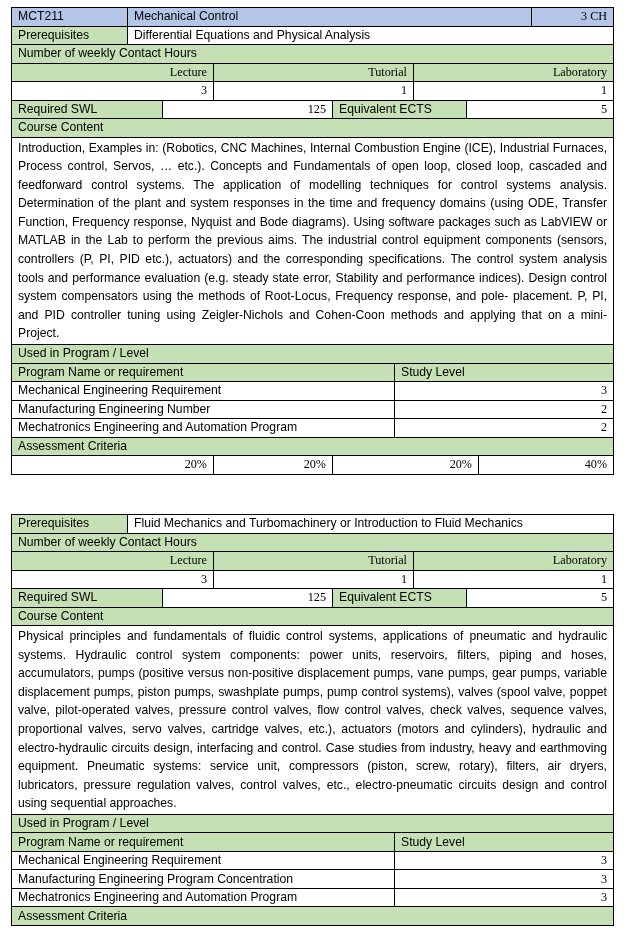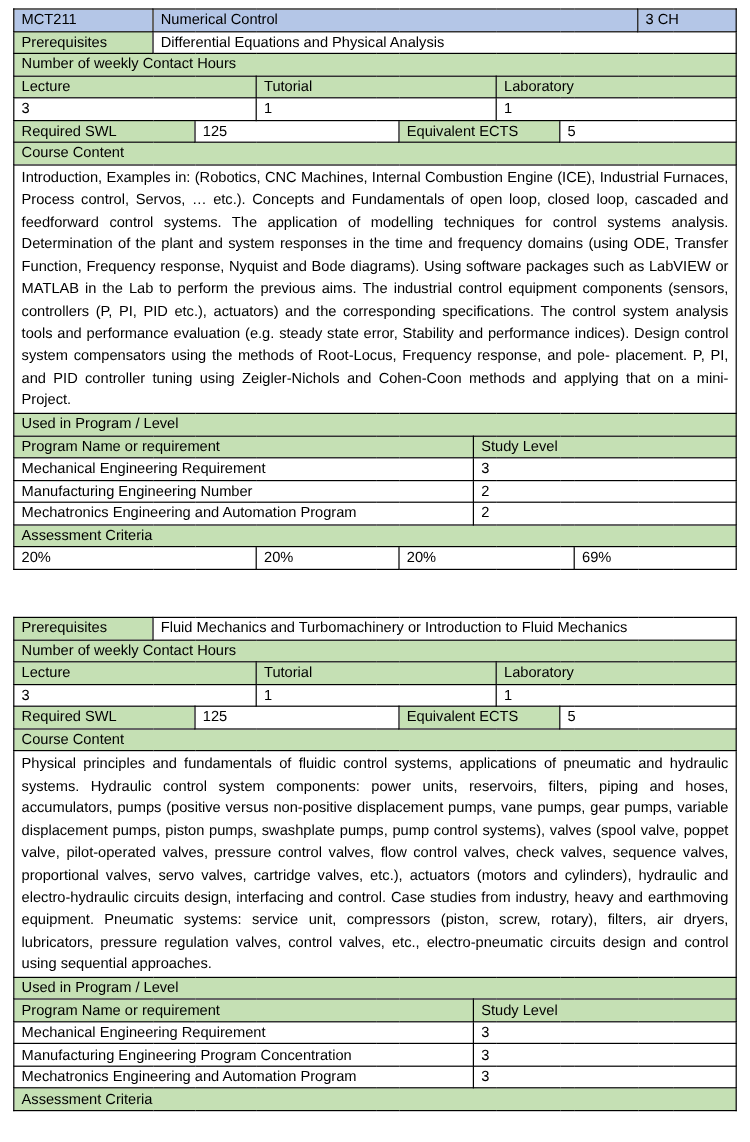--- a/index.html
+++ b/index.html
@@ -3,21 +3,21 @@
 <meta charset="utf-8">
 <style>
   html, body { margin: 0; padding: 0; background: #ffffff; }
   body { width: 625px; height: 952px; position: relative; overflow: hidden;
          font-family: "Liberation Sans", sans-serif; font-size: 12.2px; color: #000; }
   .course { position: absolute; left: 11px; width: 602px; border-collapse: collapse; table-layout: fixed; }
   .course td { border: 1px solid #000; padding: 0 6px; height: 17.5px; line-height: 17px; white-space: nowrap; overflow: hidden; }
   .blue { background: #b4c6e7; }
   .green { background: #c5e0b4; }
   .white { background: #ffffff; }
-  .c { text-align: left; }
+  .c { text-align: right; font-family: Liberation Serif, serif; }
   .content td { white-space: normal; text-align: justify; line-height: 18.6px; padding: 1px 6px 1px 6px; height: auto; }
   #course-1 { top: 7px; }
   #course-2 { top: 514px; }
 </style>
 </head>
 <body>
 
 <table class="course" id="course-1">
   <colgroup>
     <col style="width:116px">
@@ -29,21 +29,21 @@
     <col style="width:19px">
       <col style="width:53px">
       <col style="width:12px">
     <col style="width:53px">
       <col style="width:29px">
       <col style="width:53px">
   </colgroup>
   <tbody>
       <tr class="blue" style="background: rgb(180, 198, 231);">
     <td colspan="1">MCT211</td>
-    <td colspan="9">Numerical Control</td>
+    <td colspan="9">Mechanical Control</td>
     <td colspan="2" class="c">3 CH</td>
   </tr>
   <tr>
     <td class="green" style="background: rgb(197, 224, 180);">Prerequisites</td>
     <td colspan="11" class="white">Differential Equations and Physical Analysis</td>
   </tr>
   <tr class="green" style="background: rgb(197, 224, 180);">
     <td colspan="12">Number of weekly Contact Hours</td>
   </tr>
   <tr class="green" style="background: rgb(197, 224, 180);">
@@ -87,21 +87,21 @@
     <td colspan="6">Mechatronics Engineering and Automation Program</td>
     <td colspan="6" class="c">2</td>
   </tr>
   <tr class="green" style="background: rgb(197, 224, 180);">
     <td colspan="12">Assessment Criteria</td>
   </tr>
   <tr class="white">
     <td colspan="3" class="c">20%</td>
     <td colspan="2" class="c">20%</td>
     <td colspan="4" class="c">20%</td>
-    <td colspan="3" class="c">69%</td>
+    <td colspan="3" class="c">40%</td>
   </tr>
 </tbody>
   </table>
 
 <table class="course" id="course-2">
   <colgroup>
     <col style="width:116px">
       <col style="width:35px">
       <col style="width:51px">
     <col style="width:100px">

